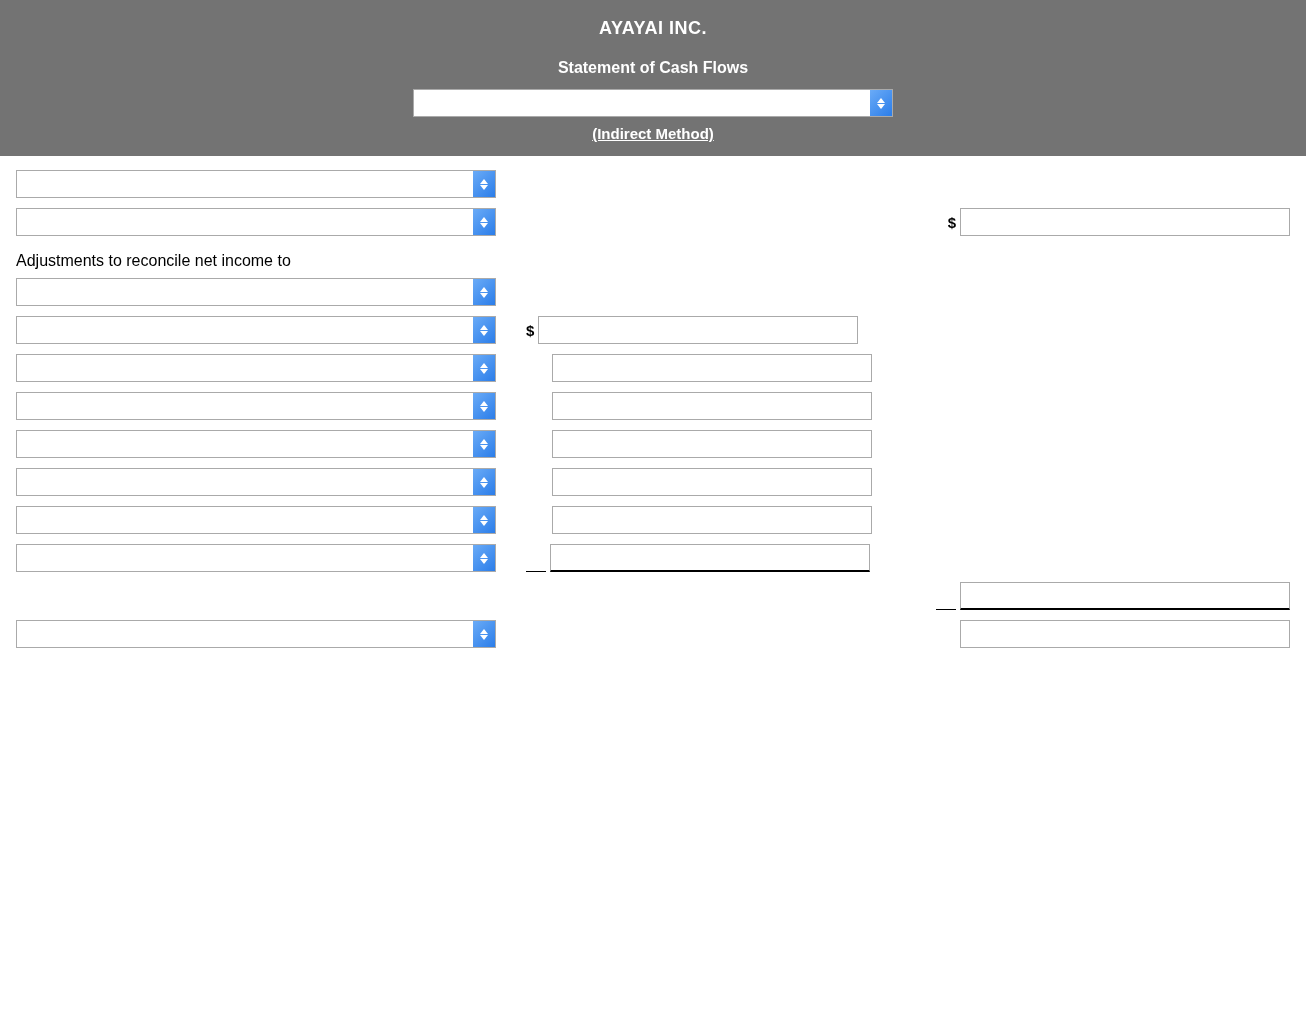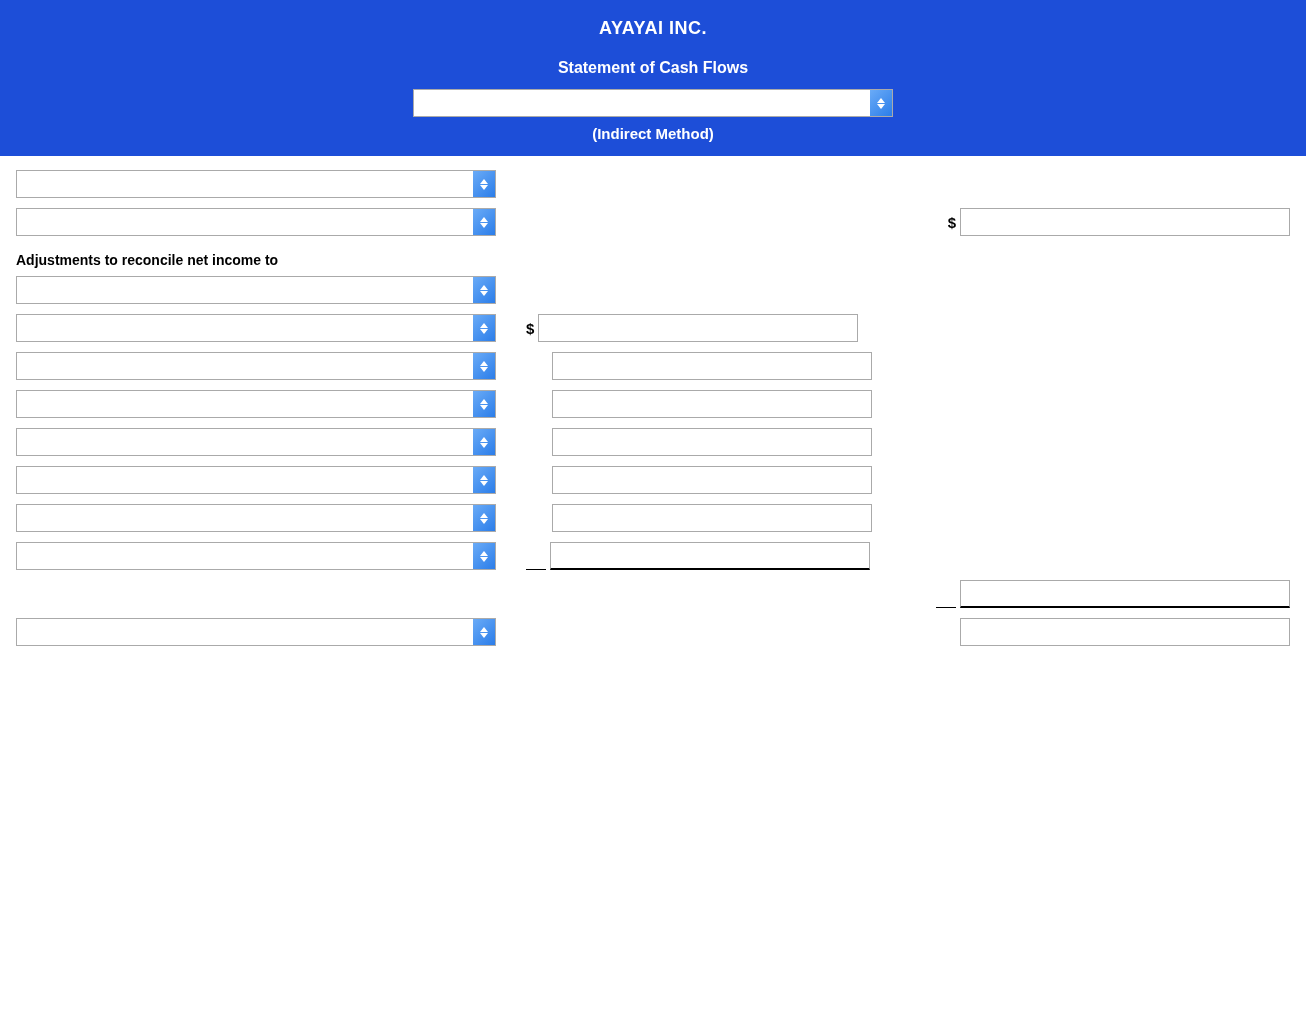--- a/index.html
+++ b/index.html
@@ -10,21 +10,21 @@
 
     body {
       font-family: Arial, sans-serif;
       font-size: 14px;
       background: #fff;
       width: 1306px;
     }
 
     
     .header {
-      background-color: #1d4ed8;
+      background-color: #737373;
       color: #fff;
       text-align: center;
       padding: 18px 10px 14px;
     }
 
     .header-company {
       font-size: 18px;
       font-weight: bold;
       letter-spacing: 0.5px;
     }
@@ -38,20 +38,21 @@
     .header-select-row {
       margin-top: 12px;
       display: flex;
       justify-content: center;
     }
 
     .header-method {
       font-size: 15px;
       font-weight: bold;
       margin-top: 8px;
+      text-decoration: underline;
     }
 
     
     .spinner-select {
       display: flex;
       align-items: center;
       border: 1px solid #aaa;
       background: #fff;
       height: 28px;
     }
@@ -133,22 +134,22 @@
       border: 1px solid #aaa;
       height: 28px;
       width: 330px;
       padding: 0 4px;
       font-size: 13px;
       outline: none;
     }
 
     
     .adj-label {
-      font-size: 14px;
-      font-weight: bold;
+      font-size: 16px;
+      font-weight: normal;
       padding: 6px 0 8px 0;
     }
 
     
     .mid-dollar-group {
       display: flex;
       align-items: center;
       margin-left: 30px;
     }
 

